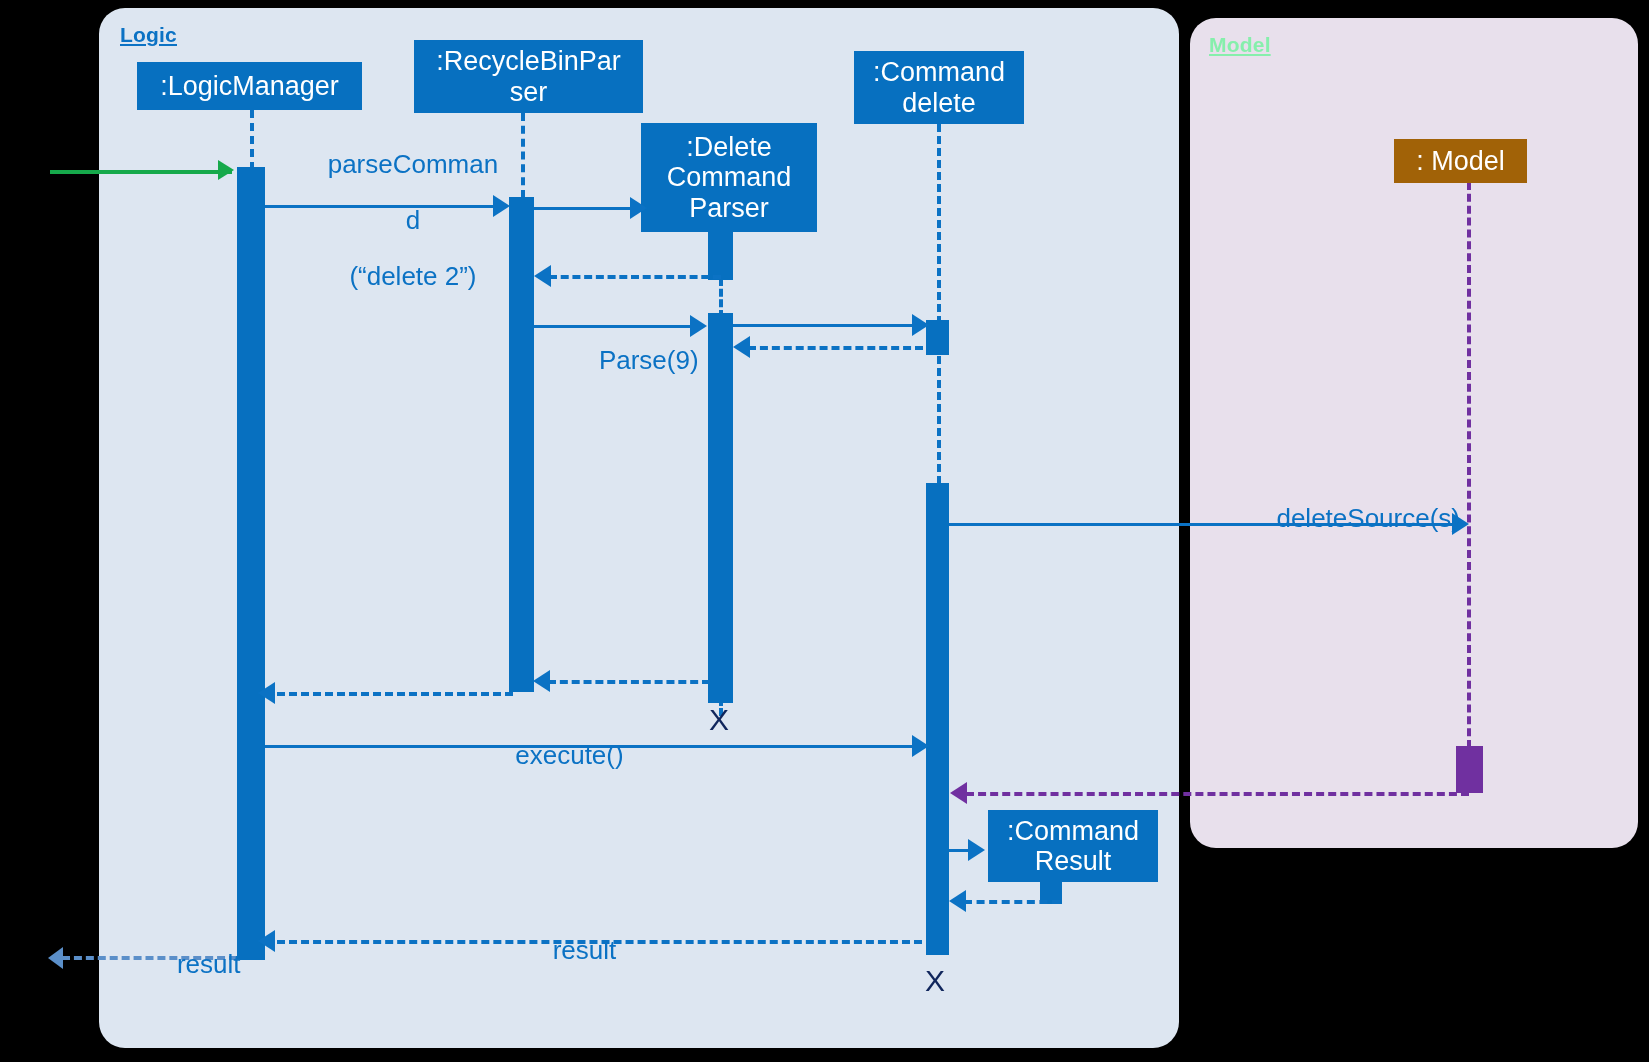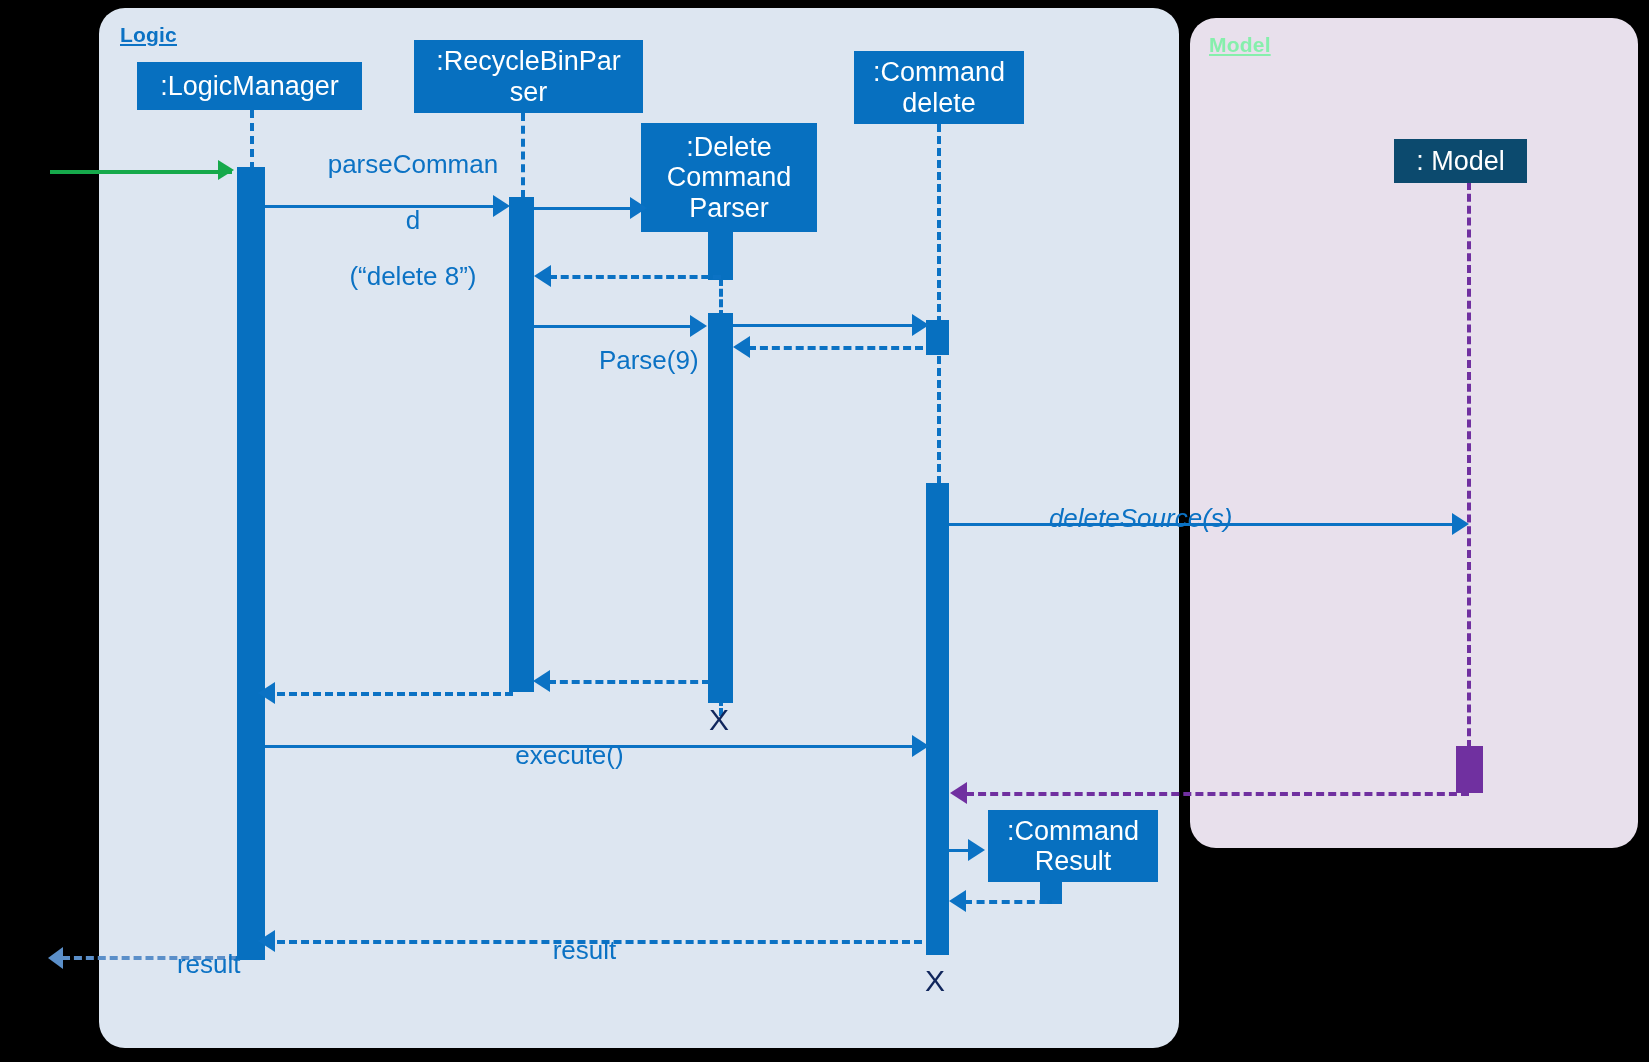--- a/index.html
+++ b/index.html
@@ -23,21 +23,21 @@
   .title-logic{color:#0b72c4;}
   .title-model{color:#86efac;}
 
   
   .pbox{
     position:absolute;display:flex;align-items:center;justify-content:center;
     text-align:center;color:#ffffff;font-size:27px;line-height:1.12;
     padding:2px 6px;box-sizing:border-box;
   }
   .pbox-blue{background:#0770c0;}
-  .pbox-purple{background:#0c4a6e;}
+  .pbox-purple{background:#a16207;}
 
   
   .lifeline{position:absolute;width:0;border-left-width:4px;border-left-style:dashed;}
   .ll-blue{border-left-color:#0b72c4;}
   .ll-purple{border-left-color:#7030a0;}
 
   
   .act{position:absolute;}
   .act-blue{background:#0770c0;}
   .act-purple{background:#7030a0;}
@@ -128,21 +128,21 @@
   </div>
 
   <div class="msg solid-green" style="left:50px;top:170px;width:182px;"></div>
   <div class="head head-r-green" style="left:218px;top:160px;"></div>
 
   <div class="msg solid-blue" style="left:265px;top:205px;width:235px;"></div>
   <div class="head head-r-blue" style="left:493px;top:195px;"></div>
   <div class="lbl" style="left:296px;top:122px;width:205px;">
     <span>parseComman</span><br>
     <span>d</span><br>
-    <span>(“delete 8”)</span>
+    <span>(“delete 2”)</span>
   </div>
 
   <div class="msg solid-blue" style="left:534px;top:207px;width:100px;"></div>
   <div class="head head-r-blue" style="left:630px;top:197px;"></div>
 
   <div class="msg dash-blue" style="left:549px;top:275px;width:172px;"></div>
   <div class="head head-l-blue" style="left:534px;top:265px;"></div>
 
   <div class="msg solid-blue" style="left:534px;top:325px;width:160px;"></div>
   <div class="head head-r-blue" style="left:690px;top:315px;"></div>
@@ -151,21 +151,21 @@
   </div>
 
   <div class="msg solid-blue" style="left:733px;top:324px;width:188px;"></div>
   <div class="head head-r-blue" style="left:912px;top:314px;"></div>
 
   <div class="msg dash-blue" style="left:748px;top:346px;width:175px;"></div>
   <div class="head head-l-blue" style="left:733px;top:336px;"></div>
 
   <div class="msg solid-blue" style="left:949px;top:523px;width:510px;"></div>
   <div class="head head-r-blue" style="left:1452px;top:513px;"></div>
-  <div class="lbl" style="left:1020px;top:476px;width:440px;text-align:left;font-style:italic;">
+  <div class="lbl" style="left:1020px;top:476px;width:440px;text-align:right;">
     <span>deleteSource(s)</span>
   </div>
 
   <div class="msg dash-blue" style="left:548px;top:680px;width:162px;"></div>
   <div class="head head-l-blue" style="left:533px;top:670px;"></div>
 
   <div class="msg dash-blue" style="left:277px;top:692px;width:236px;"></div>
   <div class="head head-l-blue" style="left:258px;top:682px;"></div>
 
   <div class="msg solid-blue" style="left:265px;top:745px;width:655px;"></div>

